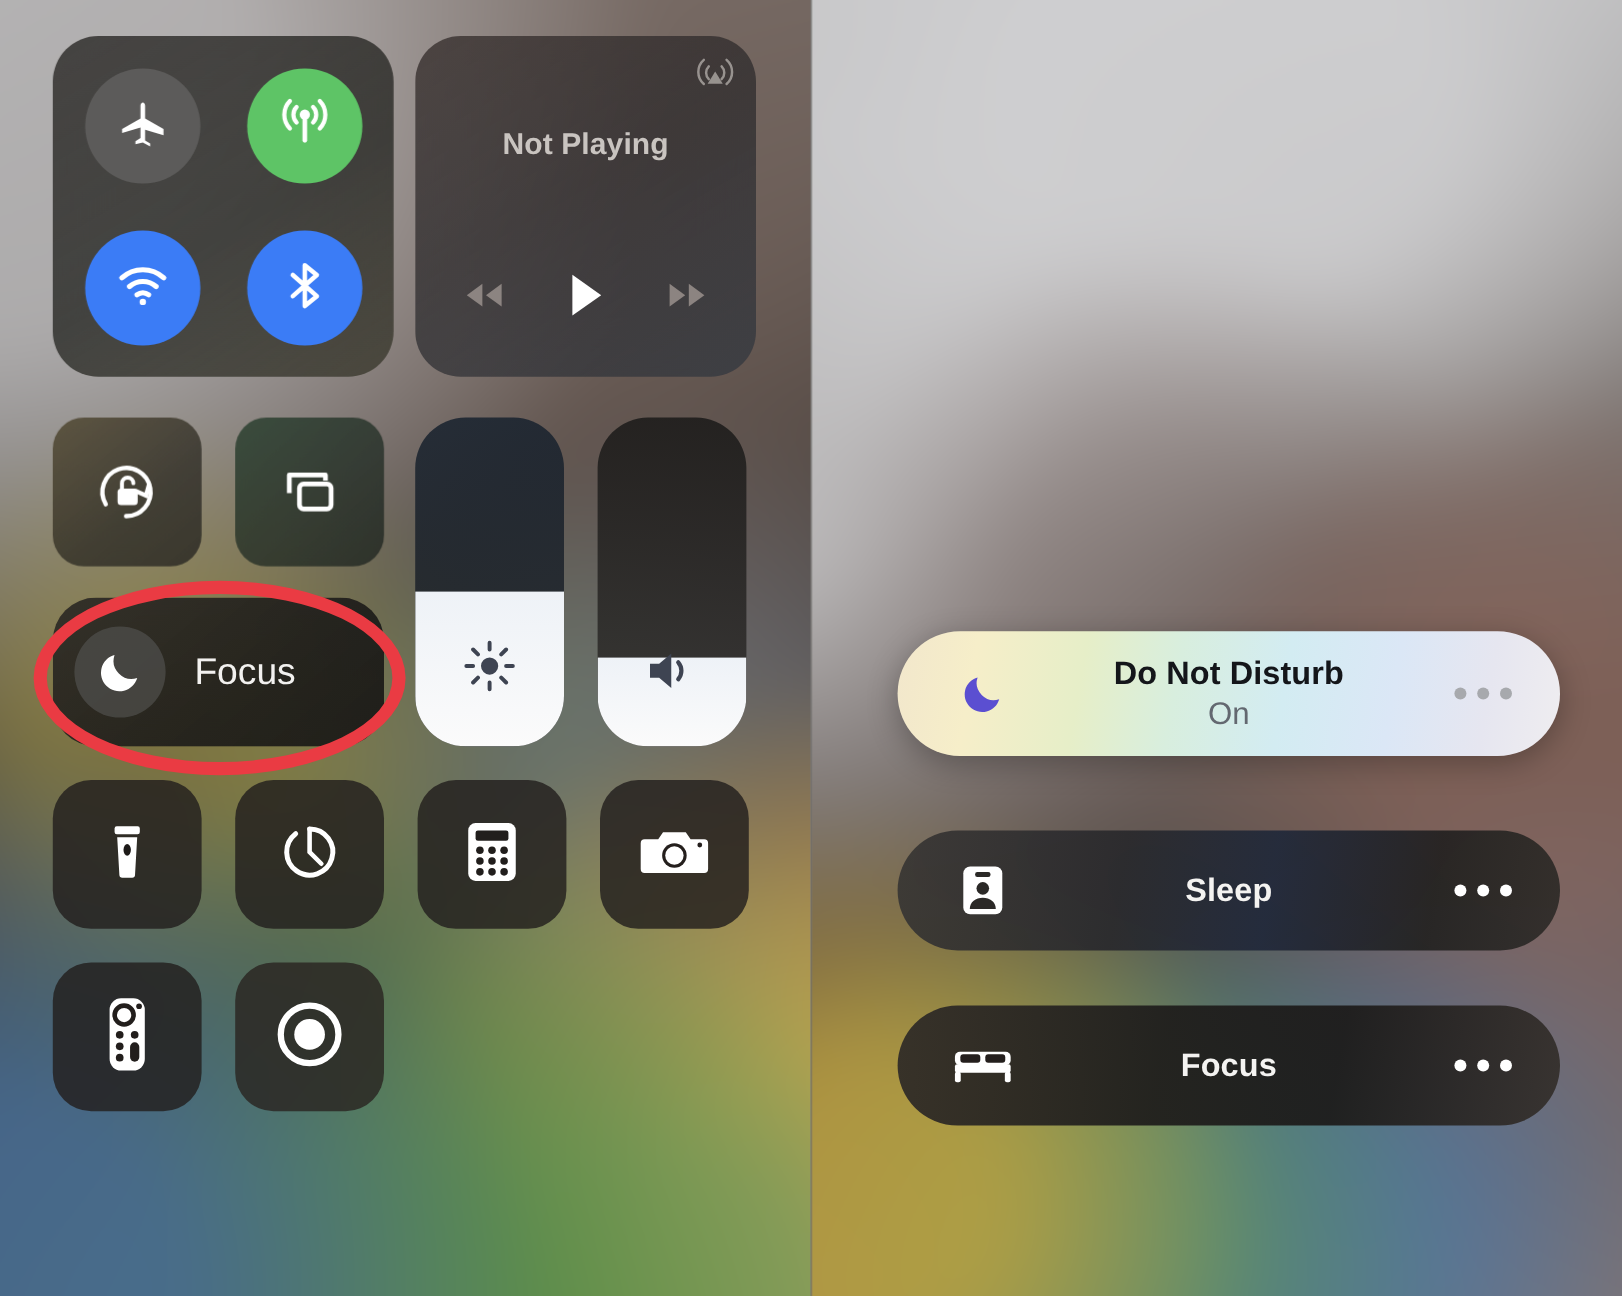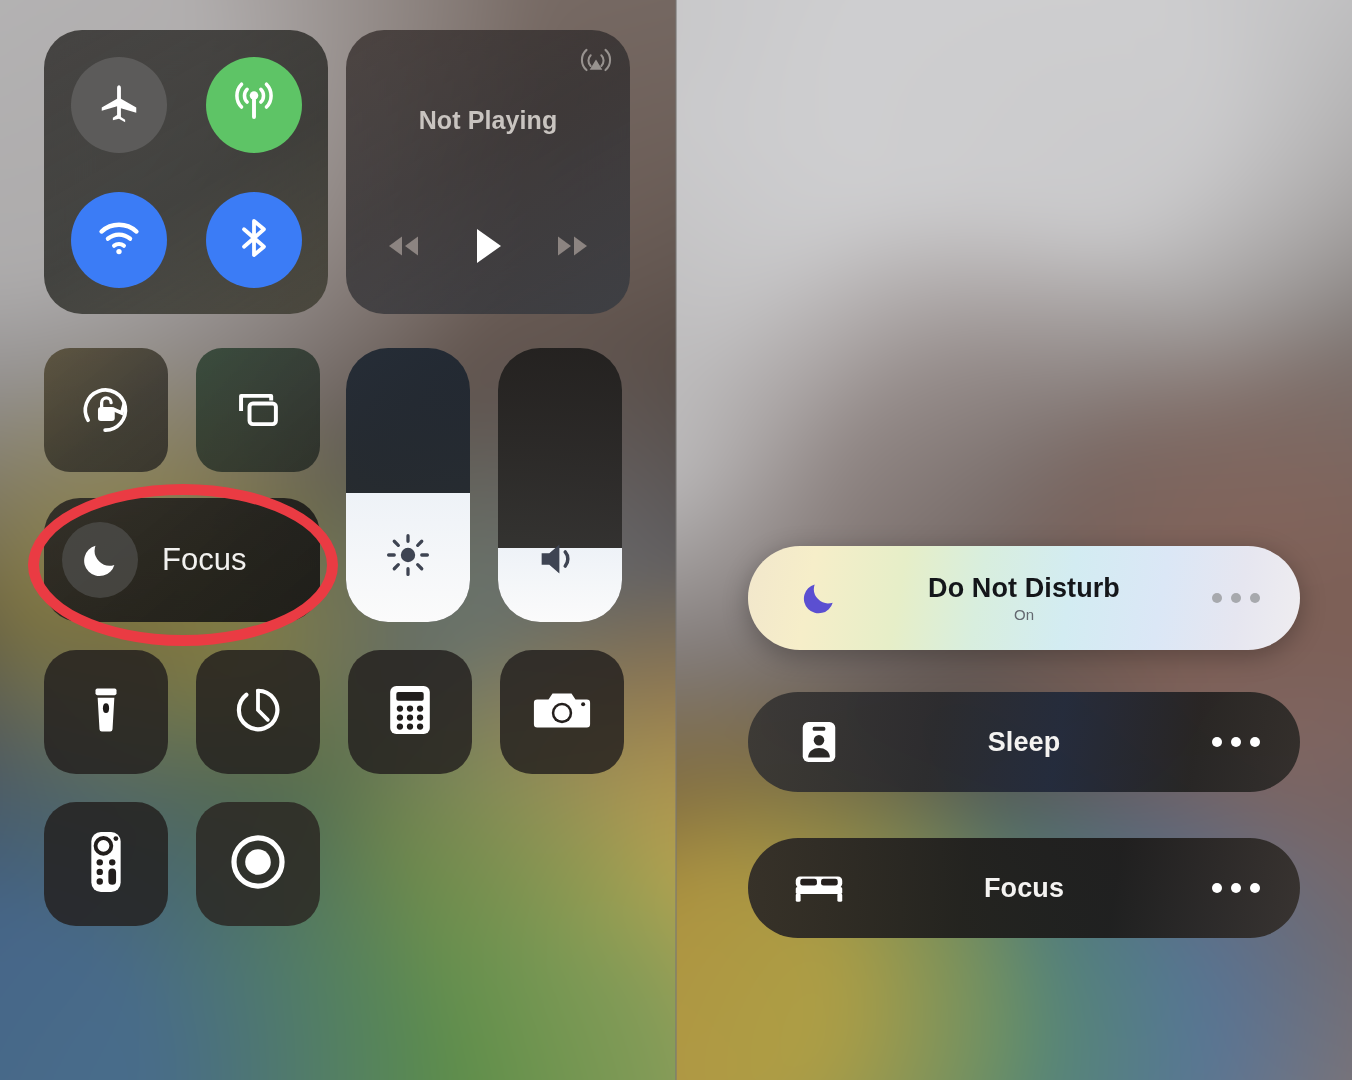--- a/index.html
+++ b/index.html
@@ -124,34 +124,34 @@
     pointer-events: none;
   }
 
   
   .focusmenu { position: absolute; inset: 0; }
   .focus-row {
     position: absolute; left: 748px; width: 552px; height: 100px;
     border-radius: 50px; display: flex; align-items: center;
   }
   #row-dnd {
-    top: 546px; height: 104px; border-radius: 52px;
+    top: 526px; height: 104px; border-radius: 52px;
     background: linear-gradient(100deg, #f2e7cc 0%, #f6eec9 12%, #e6eec8 28%, #d8eede 42%, #d3ecf2 58%, #dbe7f6 74%, #e6e6f0 88%, #efedf0 100%);
     box-shadow: 0 6px 26px rgba(0,0,0,0.28);
   }
   #row-work  { top: 692px;
     background: linear-gradient(100deg, rgba(56,54,52,0.92) 0%, rgba(40,40,44,0.92) 34%, rgba(32,40,58,0.92) 56%, rgba(34,33,32,0.92) 80%, rgba(46,43,40,0.92) 100%); }
   #row-sleep { top: 838px;
     background: linear-gradient(100deg, rgba(46,42,39,0.92) 0%, rgba(30,28,27,0.93) 40%, rgba(28,26,25,0.93) 66%, rgba(52,47,43,0.92) 100%); }
 
   .focus-row-icon { position: absolute; left: 44px; width: 54px; height: 54px;
     display: flex; align-items: center; justify-content: center; }
   .focus-row-text { position: absolute; left: 0; right: 0; text-align: center; pointer-events: none; }
   .focus-row-title { font-size: 27px; font-weight: 700; letter-spacing: .1px; }
-  .focus-row-sub { font-size: 15px; font-weight: 400; margin-top: 2px; }
+  .focus-row-sub { font-size: 26px; font-weight: 400; margin-top: 2px; }
   #row-dnd .focus-row-title { color: #14161a; }
   #row-dnd .focus-row-sub { color: #636870; }
   #row-work .focus-row-title, #row-sleep .focus-row-title { color: #f4f3f1; }
   .focus-row-more { position: absolute; right: 40px; display: flex; gap: 9px; align-items: center; }
   .focus-row-more i { display: block; width: 10px; height: 10px; border-radius: 50%; }
   #row-dnd .focus-row-more i { background: #a7a9ad; }
   #row-work .focus-row-more i, #row-sleep .focus-row-more i { background: #ffffff; }
 
   .divider { position: absolute; left: 675px; top: 0; width: 2px; height: 1080px;
     background: rgba(120,118,116,0.55); }

